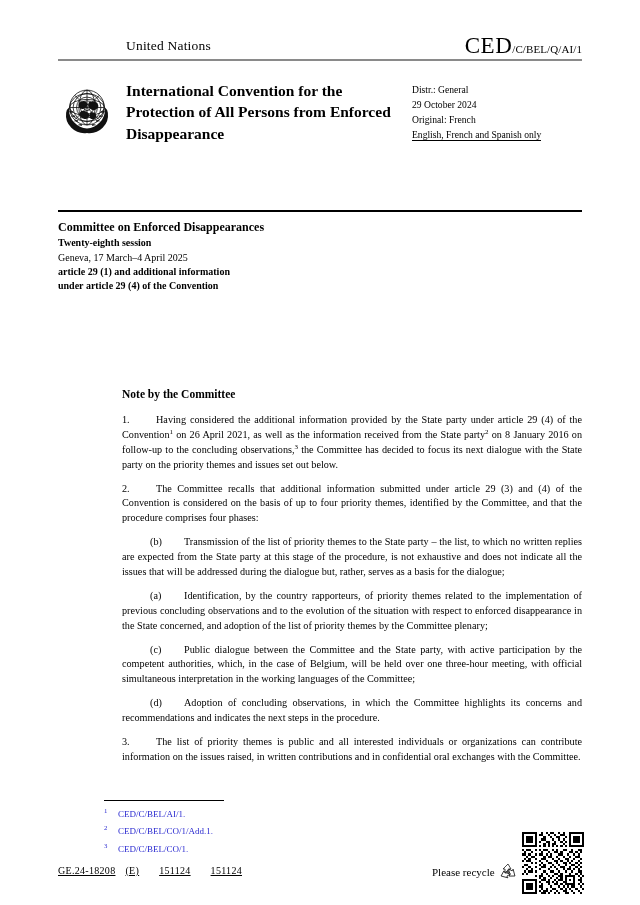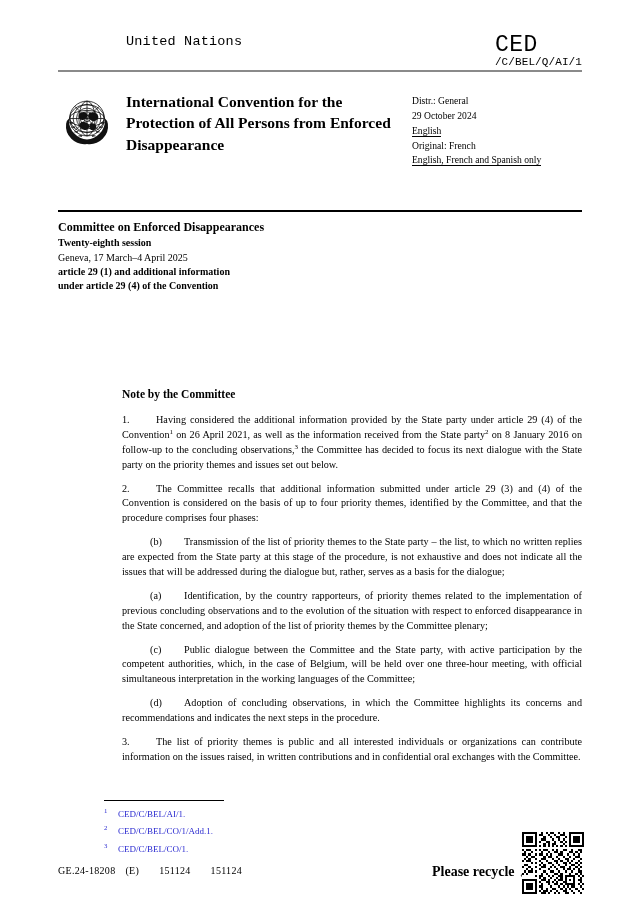--- a/index.html
+++ b/index.html
@@ -25,35 +25,33 @@
 
   
   .masthead {
     position: absolute;
     left: 58px;
     top: 34px;
     width: 524px;
   }
   .mast-topline {
     display: flex;
-    align-items: flex-start;
+    align-items: center;
     justify-content: space-between;
     padding-bottom: 2px;
-    font-family: Liberation Mono, monospace;
   }
   .un-name {
     font-size: 13.5px;
     letter-spacing: 0.2px;
     padding-left: 68px;
   }
   .symbol-wrap {
     display: flex;
     align-items: baseline;
     white-space: nowrap;
-    flex-direction: column;
   }
   .symbol-main {
     font-size: 23px;
     letter-spacing: 0.5px;
     line-height: 1;
   }
   .symbol-sub {
     font-size: 11px;
     letter-spacing: 0.1px;
     line-height: 1;
@@ -206,33 +204,34 @@
     width: 14px;
   }
 
   
   .footer-code {
     position: absolute;
     left: 58px;
     top: 865px;
     font-size: 10px;
     letter-spacing: 0.3px;
+    text-decoration: underline;
   }
   .footer-code .sp { display: inline-block; width: 10px; }
   .recycle {
     position: absolute;
     left: 432px;
     top: 862px;
     display: flex;
     align-items: center;
     gap: 3px;
   }
   .recycle-text {
-    font-size: 14px;
-    font-weight: bold;
+    font-size: 11px;
+    font-weight: normal;
   }
   .qr {
     position: absolute;
     left: 522px;
     top: 832px;
     width: 62px;
     height: 62px;
   }
 </style>
 </head>
@@ -289,21 +288,20 @@
             <path d="M67 75 q-4 -4 -9 -2 l1 3 q5 -2 8 -1z"></path>
           </g>
         </svg>
       </div>
 
       <div class="conv-title">International Convention for the Protection of All Persons from Enforced Disappearance</div>
 
       <div class="distr-cell">
         <div>Distr.: General</div>
         <div>29 October 2024</div>
-        <div><span class="u">English</span></div>
         <div>Original: French</div>
         <div><span class="u">English, French and Spanish only</span></div>
       </div>
     </div>
   </div>
 
   <div class="thick-rule"></div>
 
   <div class="committee">
     <div class="c-title">Committee on Enforced Disappearances</div>

